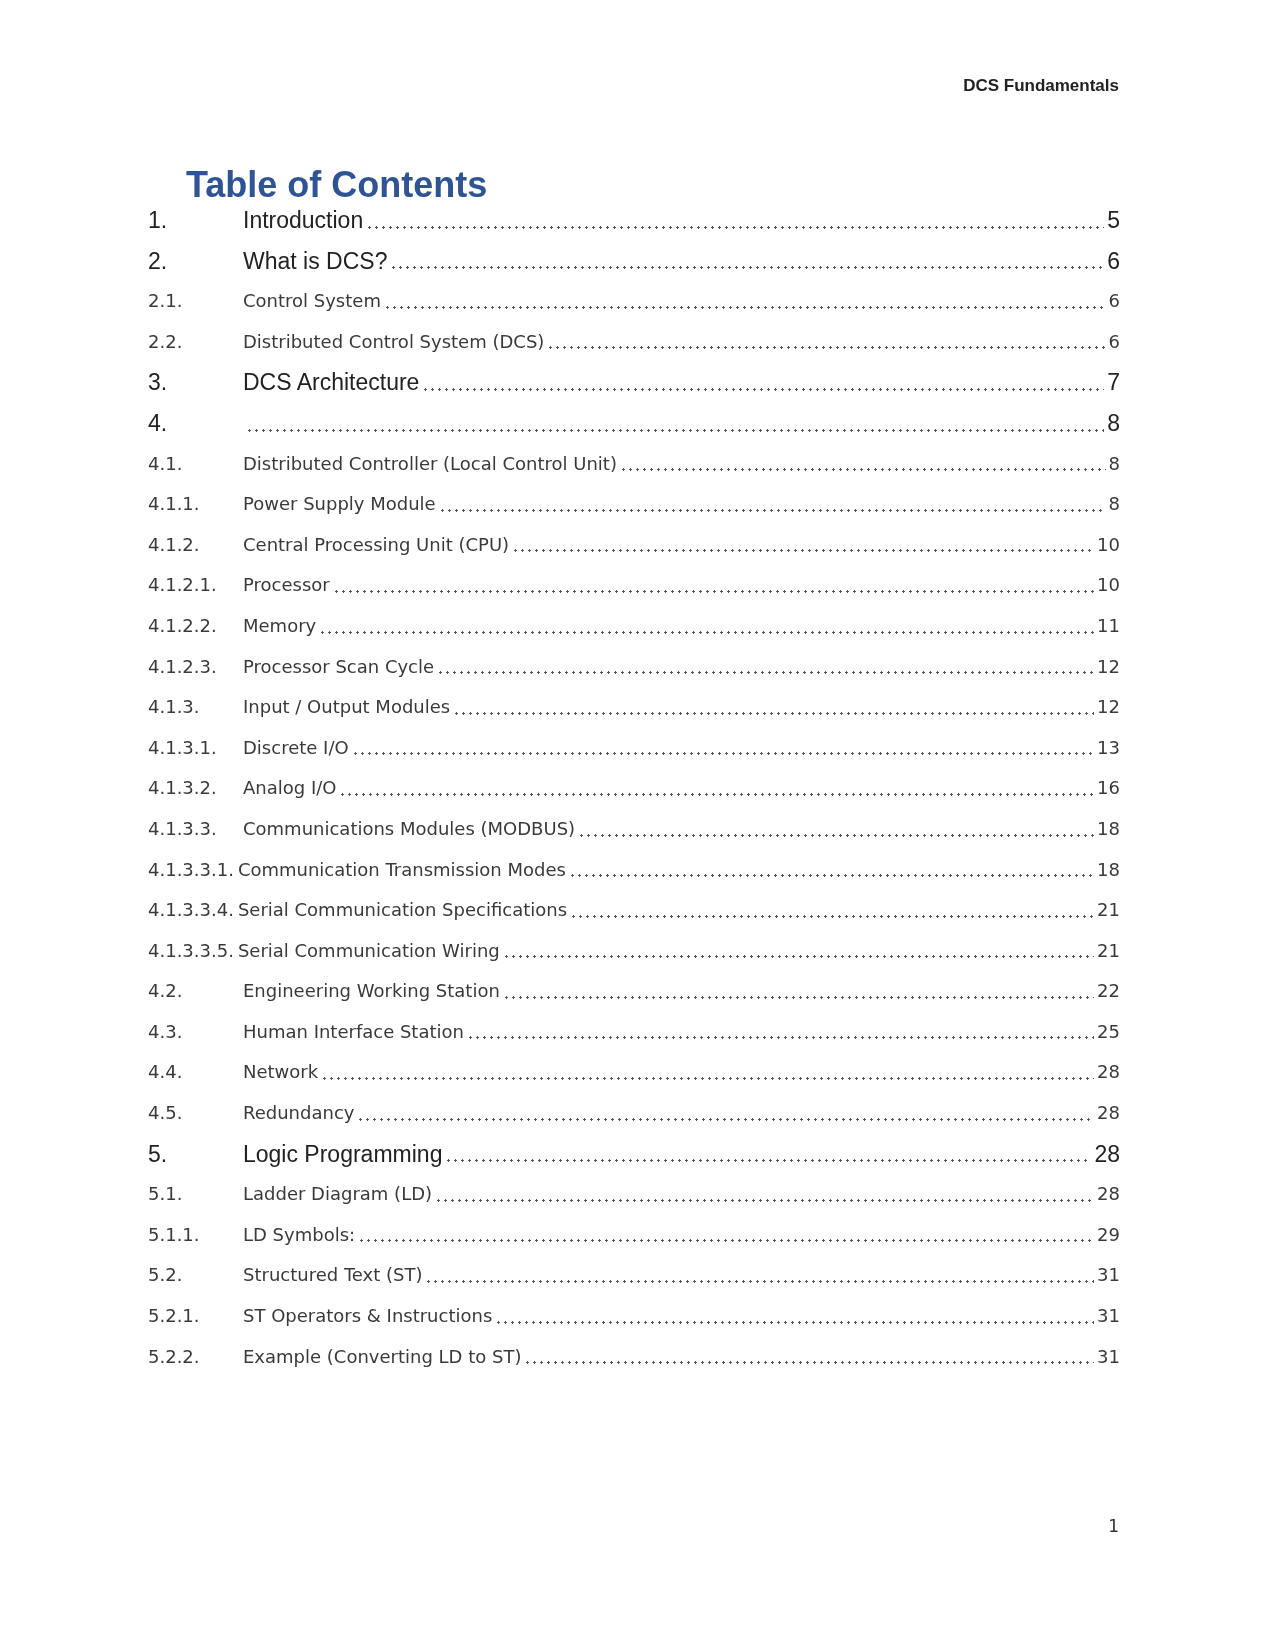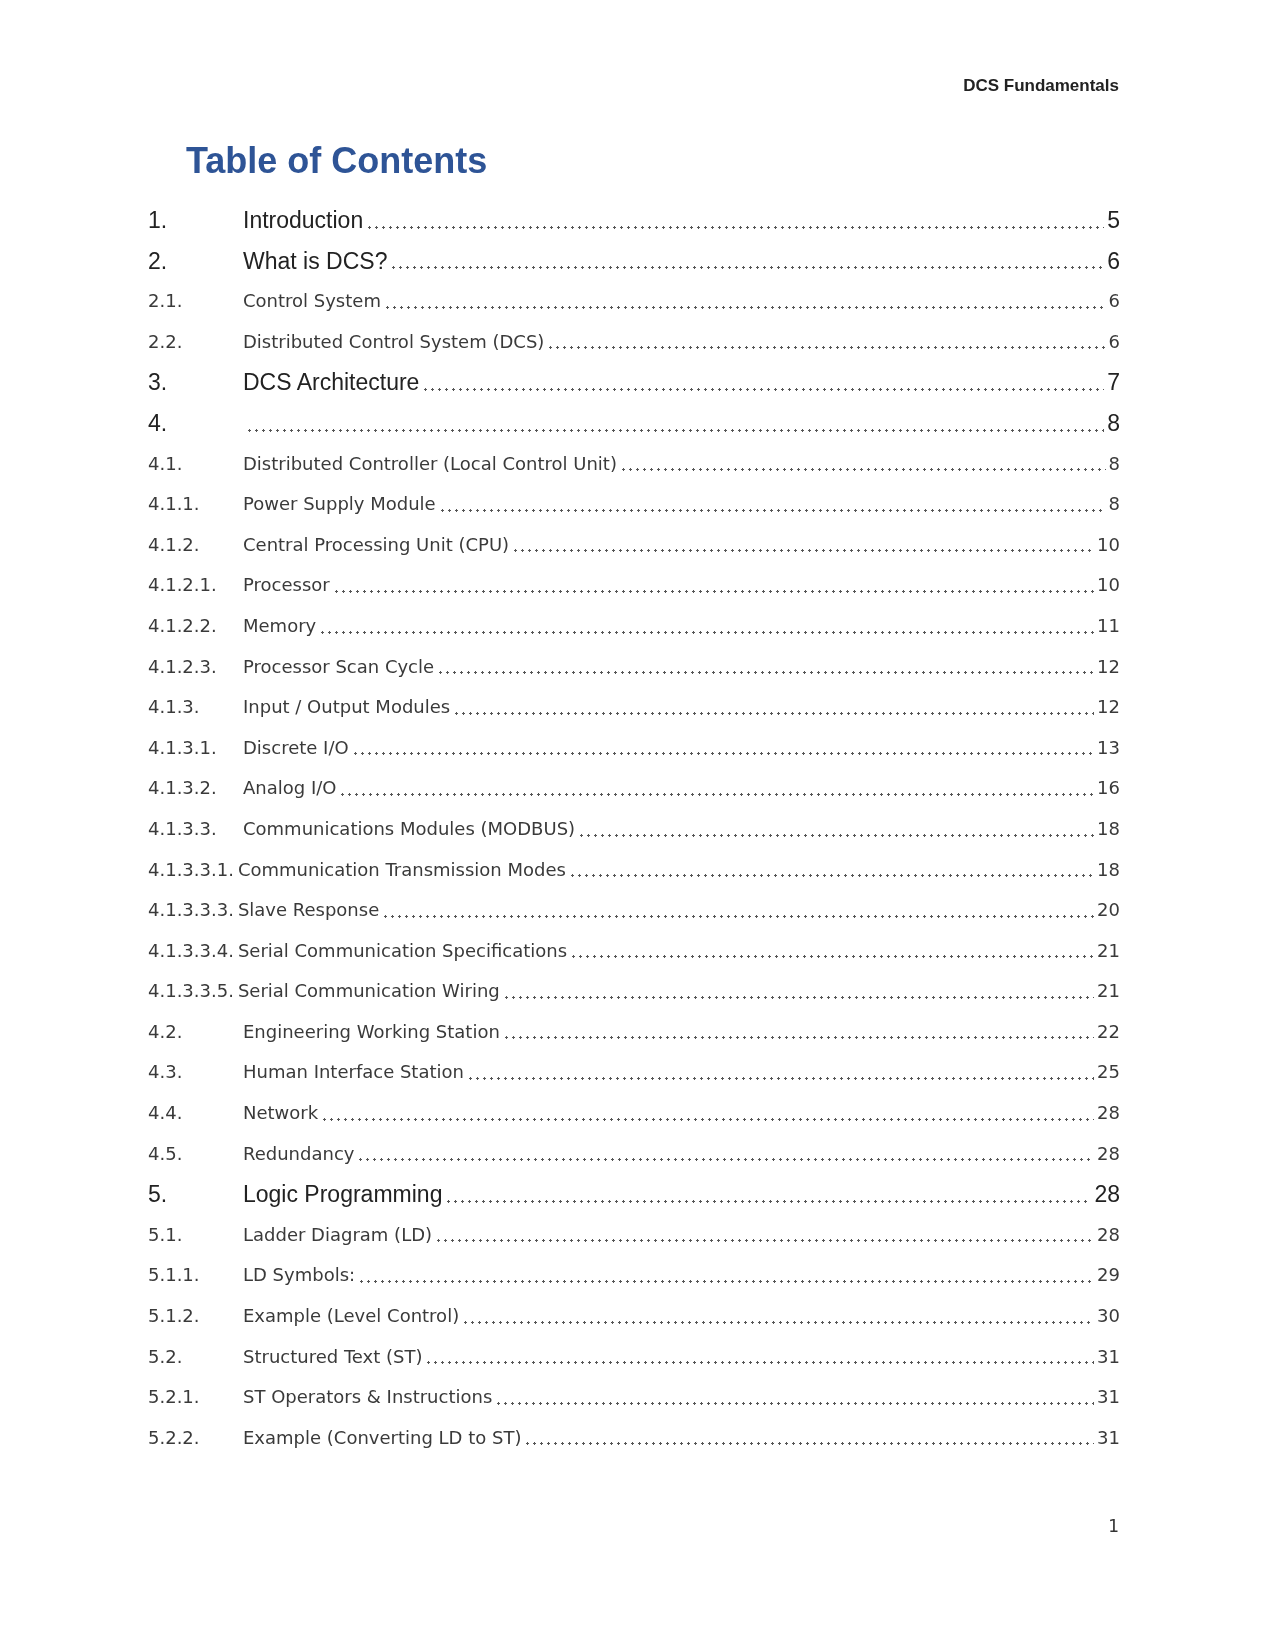--- a/index.html
+++ b/index.html
@@ -3,21 +3,21 @@
 <meta charset="utf-8">
 <style>
   html, body { margin: 0; padding: 0; background: #ffffff; }
   body { width: 1276px; height: 1652px; position: relative; overflow: hidden; }
   .page { position: absolute; left: 0; top: 0; width: 1276px; height: 1172px; background: #fff; }
   .running-header {
     position: absolute; right: 157px; top: 76px;
     font-family: "Liberation Sans", sans-serif; font-weight: bold; font-size: 17px; color: #222;
   }
   .toc-title {
-    position: absolute; left: 186px; top: 140px;
+    position: absolute; left: 186px; top: 164px;
     font-family: "Liberation Sans", sans-serif; font-weight: bold; font-size: 36px; color: #2e5496;
     margin: 0;
   }
   .toc { position: absolute; left: 148px; top: 200px; width: 972px; }
   .toc-row {
     display: flex; align-items: baseline; height: 40.6px; line-height: 40.6px;
     color: #333; white-space: nowrap; overflow: hidden;
   }
   .toc-row.lvl1 { font-family: "Liberation Sans", sans-serif; font-size: 23px; color: #222; }
   .toc-row.lvl2 { font-family: "DejaVu Sans", sans-serif; font-size: 18px; color: #3a3a3a; }
@@ -138,26 +138,20 @@
         <span class="toc-leader"></span>
         <span class="toc-page">18</span>
       </div>
       <div class="toc-row lvl2 wide">
         <span class="toc-num">4.1.3.3.1.</span>
         <span class="toc-label">Communication Transmission Modes</span>
         <span class="toc-leader"></span>
         <span class="toc-page">18</span>
       </div>
       <div class="toc-row lvl2 wide">
-        <span class="toc-num">4.1.3.3.3.</span>
-        <span class="toc-label">Slave Response</span>
-        <span class="toc-leader"></span>
-        <span class="toc-page">20</span>
-      </div>
-      <div class="toc-row lvl2 wide">
         <span class="toc-num">4.1.3.3.4.</span>
         <span class="toc-label">Serial Communication Specifications</span>
         <span class="toc-leader"></span>
         <span class="toc-page">21</span>
       </div>
       <div class="toc-row lvl2 wide">
         <span class="toc-num">4.1.3.3.5.</span>
         <span class="toc-label">Serial Communication Wiring</span>
         <span class="toc-leader"></span>
         <span class="toc-page">21</span>
@@ -196,26 +190,20 @@
         <span class="toc-num">5.1.</span>
         <span class="toc-label">Ladder Diagram (LD)</span>
         <span class="toc-leader"></span>
         <span class="toc-page">28</span>
       </div>
       <div class="toc-row lvl2">
         <span class="toc-num">5.1.1.</span>
         <span class="toc-label">LD Symbols:</span>
         <span class="toc-leader"></span>
         <span class="toc-page">29</span>
-      </div>
-      <div class="toc-row lvl2">
-        <span class="toc-num">5.1.2.</span>
-        <span class="toc-label">Example (Level Control)</span>
-        <span class="toc-leader"></span>
-        <span class="toc-page">30</span>
       </div>
       <div class="toc-row lvl2">
         <span class="toc-num">5.2.</span>
         <span class="toc-label">Structured Text (ST)</span>
         <span class="toc-leader"></span>
         <span class="toc-page">31</span>
       </div>
       <div class="toc-row lvl2">
         <span class="toc-num">5.2.1.</span>
         <span class="toc-label">ST Operators &amp; Instructions</span>

